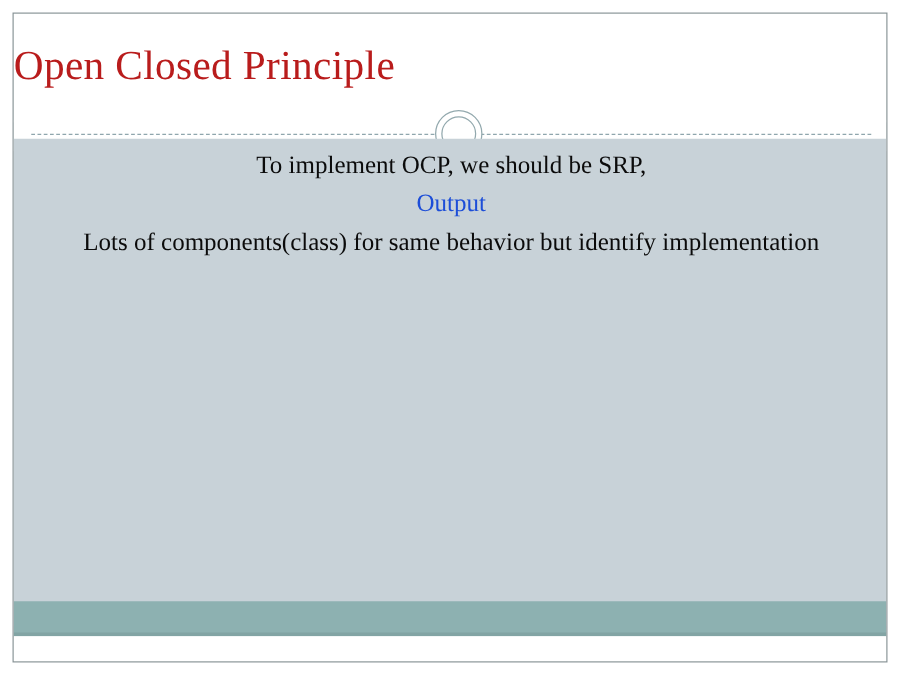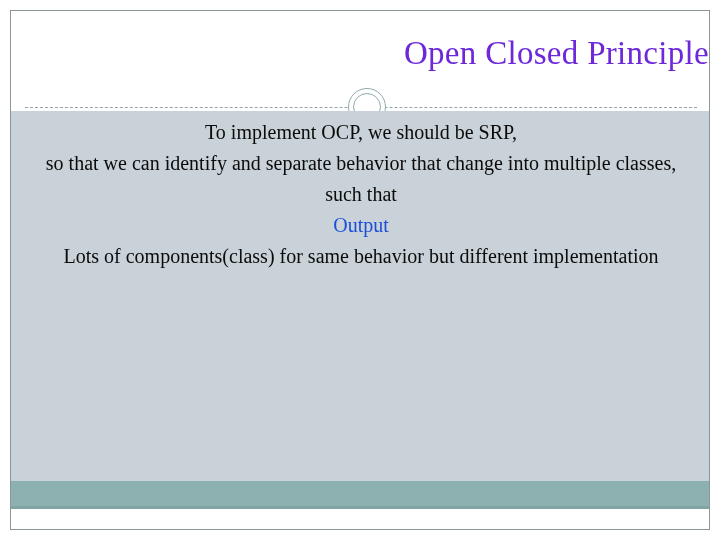--- a/index.html
+++ b/index.html
@@ -33,22 +33,22 @@
     top: 0;
     width: 100%;
     height: 87px;
     background: #ffffff;
   }
   .slide-title {
     position: absolute;
     left: 0;
     top: 22px;
     width: 100%;
-    text-align: right;
-    color: #6d28d9;
+    text-align: left;
+    color: #b91c1c;
     font-size: 33px;
     line-height: 40px;
     letter-spacing: 0.3px;
     white-space: nowrap;
   }
 
   
   .divider-row {
     position: absolute;
     left: 0;
@@ -156,23 +156,22 @@
   <div class="divider-row">
     <div class="divider-line"></div>
     <div class="ring-outer">
       <div class="ring-inner"></div>
     </div>
   </div>
 
   <div class="body-panel">
     <div class="body-text">
       <p class="para-1">To implement OCP, we should be SRP,</p>
-      <p class="para-2">so that we can identify and separate behavior that change into multiple classes, such that</p>
       <p class="output-line">Output</p>
-      <p class="para-4">Lots of components(class) for same behavior but different implementation</p>
+      <p class="para-4">Lots of components(class) for same behavior but identify implementation</p>
     </div>
   </div>
 
   <div class="footer-band">
     <div class="footer-band-edge"></div>
   </div>
   <div class="footer-white"></div>
 
 </div>
 

